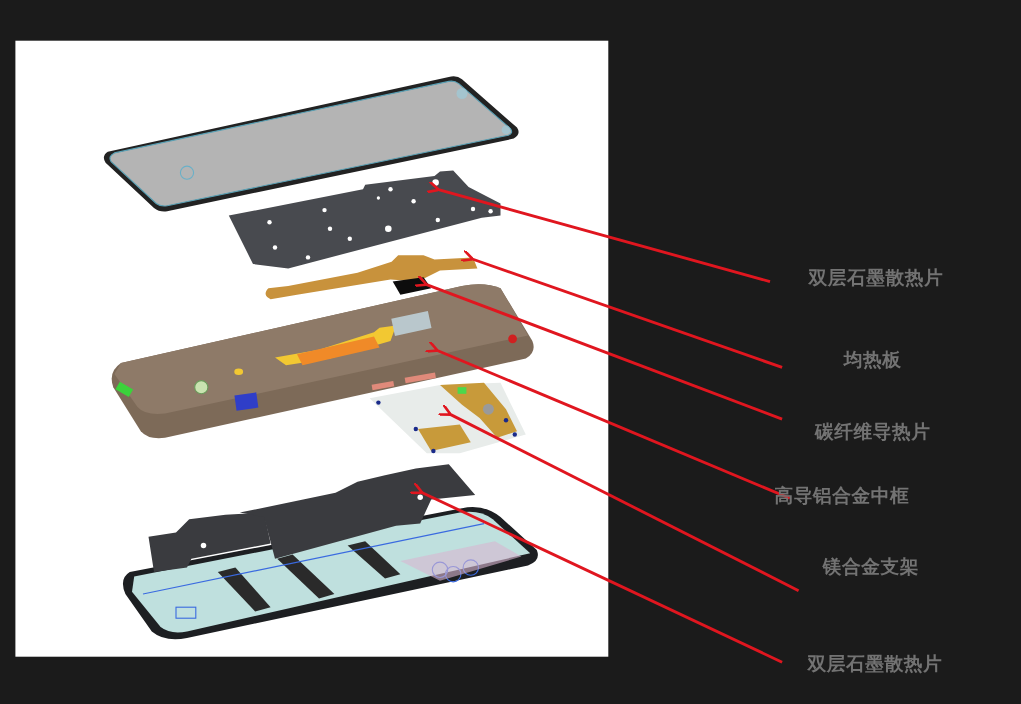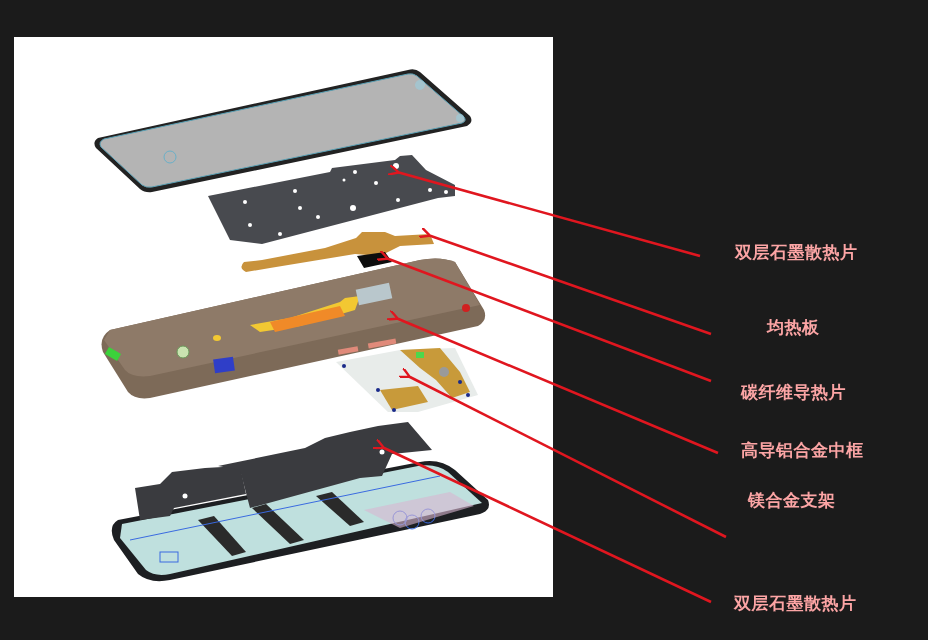--- a/index.html
+++ b/index.html
@@ -1,20 +1,20 @@
 <!DOCTYPE html>
 <html><head>
 <meta charset="utf-8">
 <style>
   html, body { margin:0; padding:0; }
   body { width:928px; height:640px; background:#1b1b1b; position:relative; overflow:hidden;
          font-family:"DejaVu Sans", "Liberation Sans", sans-serif; }
   .panel { position:absolute; left:14px; top:37px; width:539px; height:560px; background:#ffffff; }
   svg.art { position:absolute; left:0; top:0; width:928px; height:640px; }
-  .label { position:absolute; color:#fca5a5; font-weight:bold; font-size:17px; white-space:nowrap; letter-spacing:0.5px; }
+  .label { position:absolute; color:#737373; font-weight:bold; font-size:17px; white-space:nowrap; letter-spacing:0.5px; }
 </style>
 </head>
 <body>
 
 <div class="panel"></div>
 
 <svg class="art" viewBox="0 0 928 640">
 
   <g>
     <path d="M98,138 L408,70 Q415,68 420,72 L470,116 Q474,122 467,126 L152,192 Q145,193 140,189 L96,148 Q92,142 98,138 Z" fill="#222"></path>
@@ -116,15 +116,15 @@
     <line x1="711" y1="381" x2="386" y2="258" marker-end="url(#ah)"></line>
     <line x1="718" y1="453" x2="396" y2="318" marker-end="url(#ah)"></line>
     <line x1="726" y1="537" x2="408" y2="376" marker-end="url(#ah)"></line>
     <line x1="711" y1="602" x2="382" y2="447" marker-end="url(#ah)"></line>
   </g>
 </svg>
 
 <div class="label" style="left:735px;top:241px;">双层石墨散热片</div>
 <div class="label" style="left:767px;top:316px;">均热板</div>
 <div class="label" style="left:741px;top:381px;">碳纤维导热片</div>
-<div class="label" style="left:741px;top:439px;">高导铝合金中框</div>
-<div class="label" style="left:748px;top:489px;">镁合金支架</div>
+<div class="label" style="left:704px;top:439px;">高导铝合金中框</div>
+<div class="label" style="left:748px;top:504px;">镁合金支架</div>
 <div class="label" style="left:734px;top:592px;">双层石墨散热片</div>
 
 </body></html>

